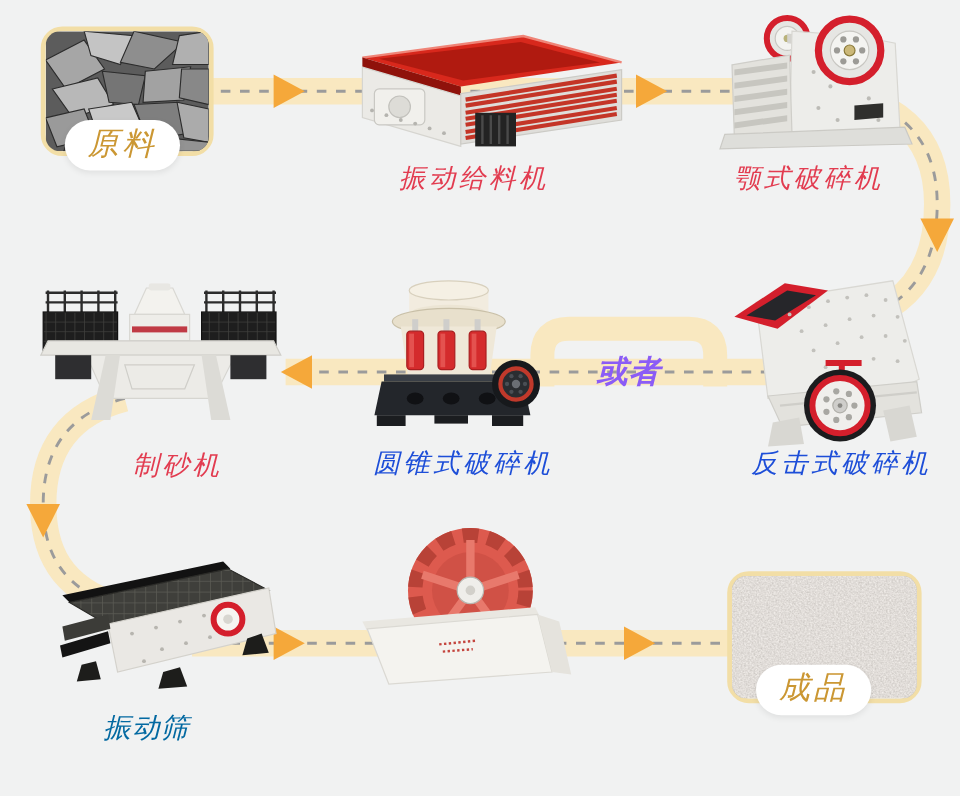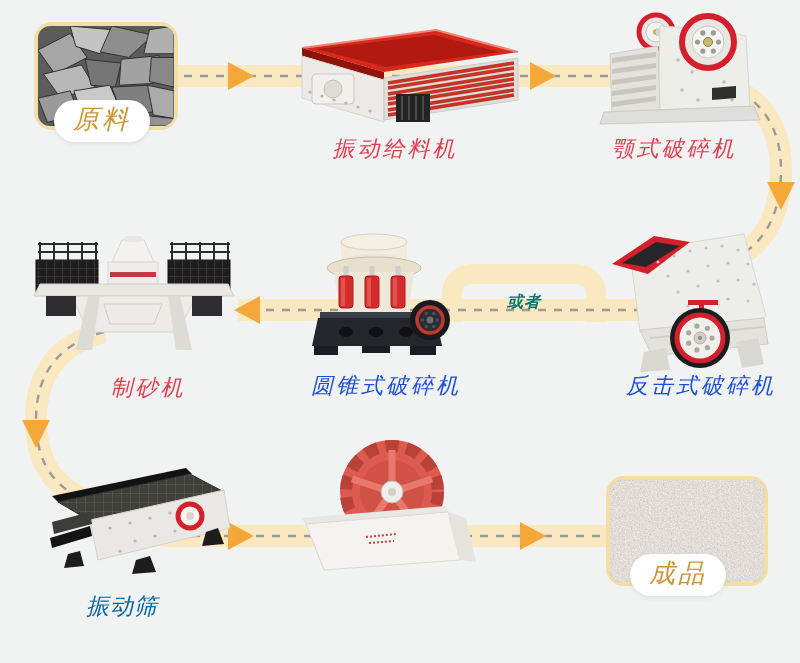--- a/index.html
+++ b/index.html
@@ -10,22 +10,22 @@
   .tile{position:absolute;z-index:2;box-sizing:border-box;border:4px solid #f2dea6;border-radius:18px;background:#fff;}
   .tile-img{position:absolute;left:0;top:0;right:0;bottom:0;border-radius:12px;overflow:hidden;}
   .tile-img svg{display:block;width:100%;height:100%;}
   .tile-pill{position:absolute;z-index:4;background:#ffffff;border-radius:22px;padding:2px 19px 5px;
              font-size:26px;letter-spacing:3px;color:#cb9733;box-shadow:0 2px 5px rgba(0,0,0,.08);white-space:nowrap;}
   .node-label{position:absolute;z-index:3;transform:translateX(-50%);font-size:22px;letter-spacing:3px;
               white-space:nowrap;}
   .lbl-red{color:#e23c50;}
   .lbl-orange{color:#1d4ed8;}
   .lbl-gray{color:#0369a1;font-size:23px;letter-spacing:1px;}
-  .or-label{position:absolute;z-index:3;transform:translateX(-50%);font-size:16px;font-weight:700;
-            color:#0f766e;letter-spacing:1px;white-space:nowrap;}
+  .or-label{position:absolute;z-index:3;transform:translateX(-50%);font-size:26px;font-weight:700;
+            color:#8b5cf6;letter-spacing:1px;white-space:nowrap;}
 </style>
 </head>
 <body>
 
 <div id="stage">
 
   <svg class="flow-layer" width="800" height="663" viewBox="0 0 800 663">
 
     <path d="M 452 322 L 452 296 Q 452 274 474 274 L 574 274 Q 596 274 596 296 L 596 322" fill="none" stroke="#f9e8c0" stroke-width="20"></path>
 

